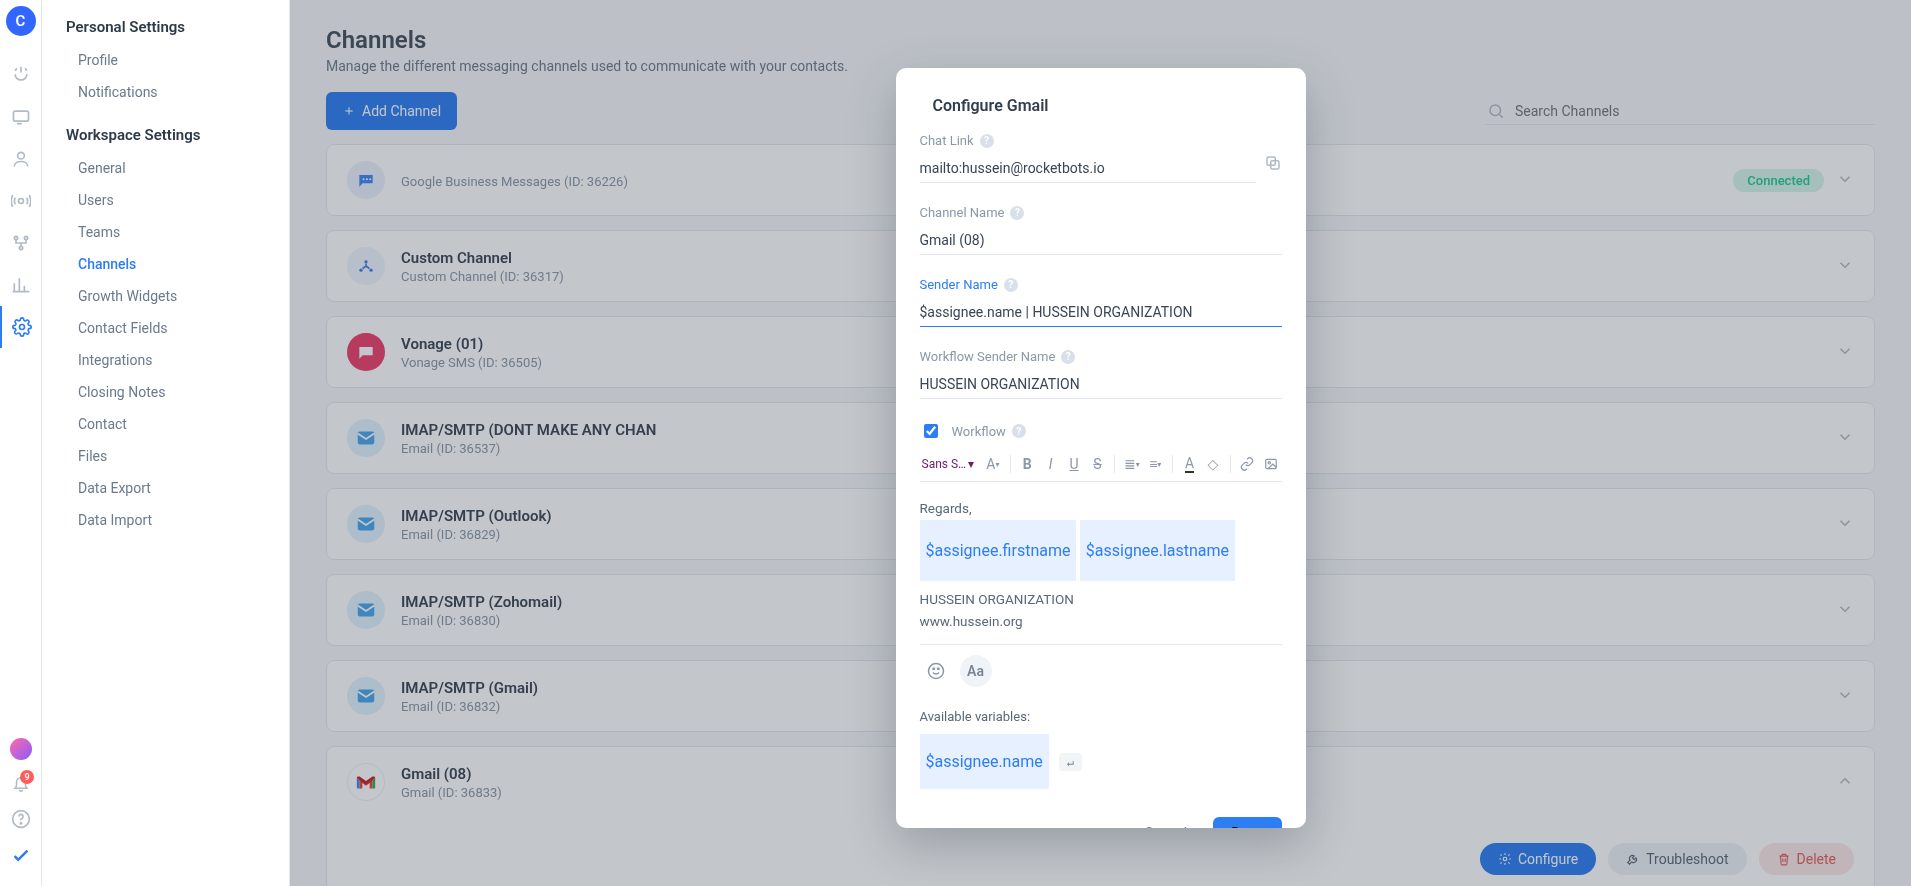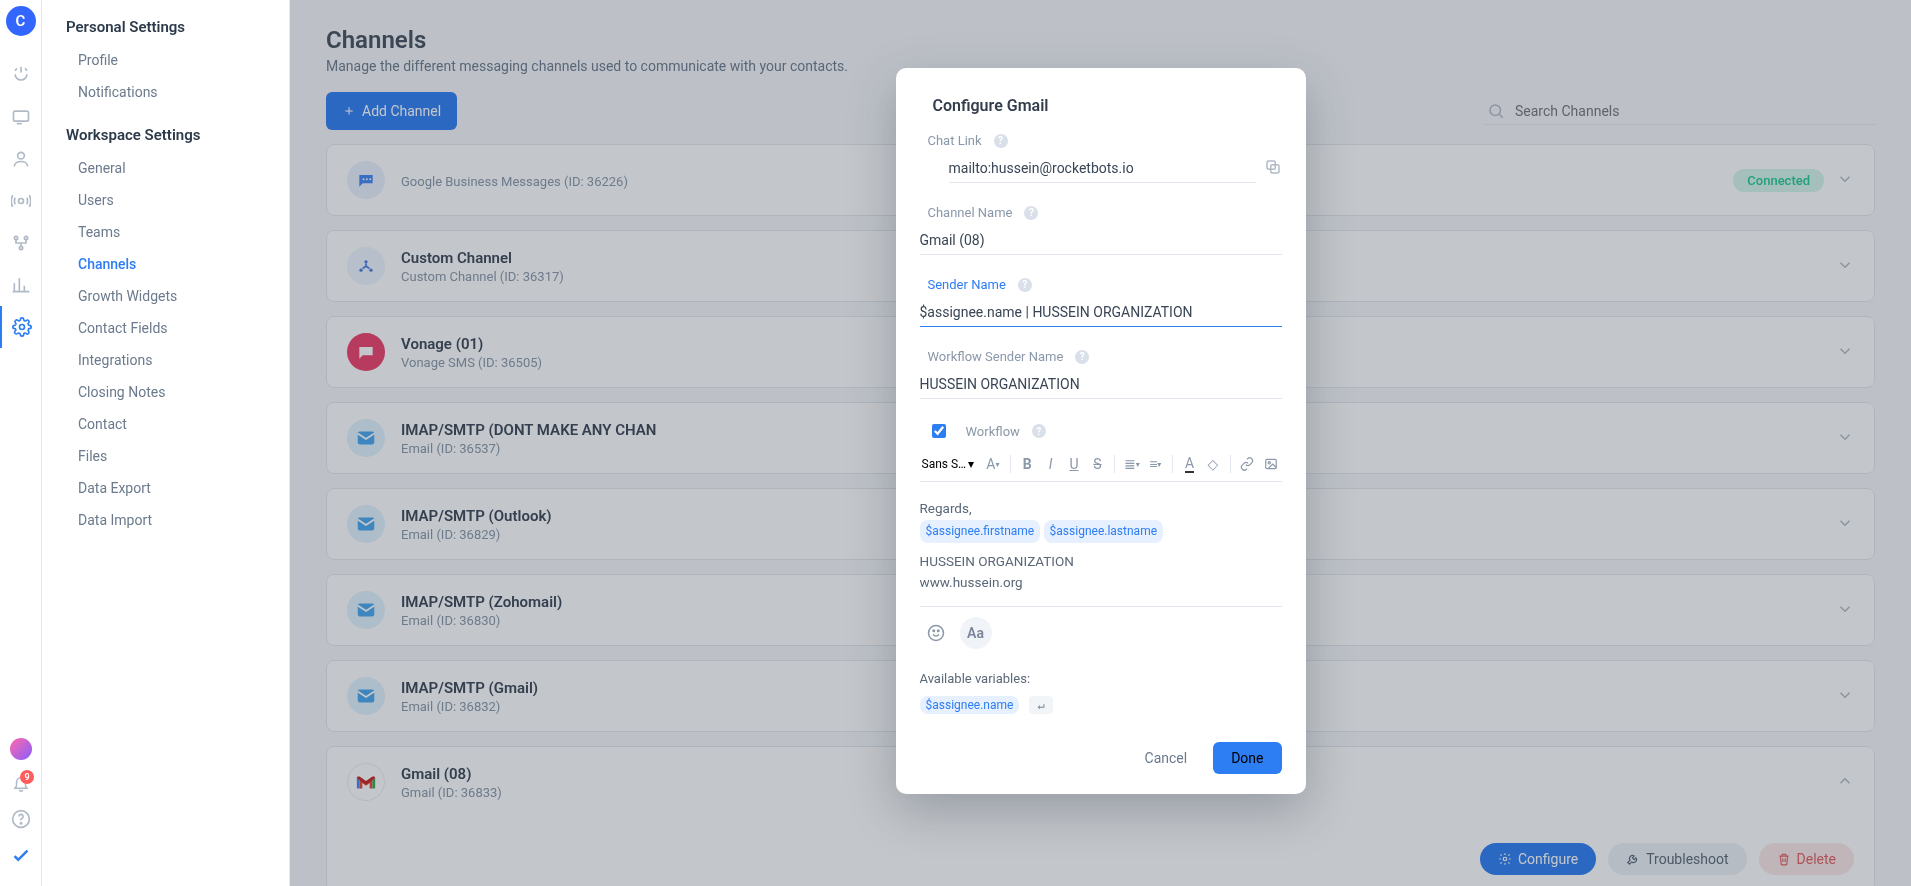--- a/index.html
+++ b/index.html
@@ -82,37 +82,37 @@
   .av-email { background:#e2f3ff; }
   .av-email svg { width:22px; height:22px; }
   .av-gmail { background:#fff; border:1px solid #eee; }
   .av-gmail svg { width:22px; height:22px; }
 
   
   .overlay { position:absolute; inset:0; background: var(--modal-overlay); display:flex; align-items:flex-start; justify-content:center; padding-top:68px; }
   .modal { background:#fff; width:410px; border-radius:10px; padding:28px 24px 20px 24px; box-shadow:0 16px 48px rgba(20,30,50,0.25); max-height:760px; overflow-y:auto; position:relative; }
   .modal h2 { margin:0 0 18px 13px; font-size:16px; font-weight:600; color:#333d4c; }
   .field { margin-bottom:22px; }
-  .field-label { font-size:13px; color: var(--text-light); display:flex; align-items:center; gap:12px; margin-bottom:6px;margin-left:8px; }
+  .field-label { font-size:13px; color: var(--text-light); display:flex; align-items:center; gap:6px; margin-bottom:6px; }
   .field-label.focused { color: var(--primary); }
   .help-icon { width:14px; height:14px; border-radius:50%; background:#d9e0e9; color:#fff; display:inline-flex; align-items:center; justify-content:center; font-size:10px; font-weight:bold; cursor:help; }
   .field-input { width:100%; border:none; border-bottom:1.5px solid var(--input-underline); padding:6px 0; font-size:14px; color:#3a4555; outline:none; background:transparent; }
   .field-input.focused { border-bottom-color: var(--input-focus); }
-  .field-row { display:flex; align-items:center;margin-left:29px; }
+  .field-row { display:flex; align-items:flex-start; }
   .copy-icon { color: var(--gray-icon); cursor:pointer; margin-left:8px; }
   .copy-icon svg { width:18px; height:18px; }
   .chk { width:14px; height:14px; accent-color: var(--primary); margin-right:8px; }
 
   
   .rtb { display:flex; align-items:center; gap:2px; border-bottom:1.5px solid var(--input-underline); padding:4px 0; margin-bottom:10px; flex-wrap:nowrap; overflow:hidden; }
   .rtb .tbtn { width:26px; height:26px; display:flex; align-items:center; justify-content:center; color:#8a98a9; border-radius:4px; cursor:pointer; font-size:14px; }
   .rtb .sep { width:1px; height:18px; background:#e3e8ee; margin:0 4px; }
-  .rtb .fontsel { font-size:12px; color:#000000; padding:0 6px 0 2px; display:flex; align-items:center; gap:2px; cursor:pointer; white-space:nowrap; }
+  .rtb .fontsel { font-size:12px; color:#701a75; padding:0 6px 0 2px; display:flex; align-items:center; gap:2px; cursor:pointer; white-space:nowrap; }
   .editor { font-size:13.5px; color:#5a6878; line-height:1.6; padding:6px 0 12px 0; border-bottom:1.5px solid var(--input-underline); margin-bottom:10px; }
-  .chip { background: var(--chip-bg); color: var(--chip-text); border-radius:8px; padding:2px 6px; font-size:12px; display:inline-block; }
+  .chip { background: var(--chip-bg); color: var(--chip-text); border-radius:1px; padding:18px 6px; font-size:16px; display:inline-block; }
   .emoji-aa { display:flex; gap:8px; margin-bottom:18px; }
   .circle-btn { width:32px; height:32px; border-radius:50%; display:flex; align-items:center; justify-content:center; cursor:pointer; }
   .circle-btn.ghost {}
   .circle-btn.filled { background:#f0f3f7; color:#7b859a; font-weight:600; }
   .avail { font-size:13px; color:#5a6878; margin-bottom:10px; }
   .var-row { display:flex; align-items:center; gap:10px; margin-bottom:2px; }
   .code-chip { background: var(--code-bg); color: var(--code-text); border-radius:4px; padding:2px 8px; font-family: ui-monospace, Menlo, Consolas, monospace; font-size:12px; }
   .modal-actions { display:flex; justify-content:flex-end; gap:8px; margin-top:28px; }
   .mbtn { border:none; border-radius:6px; padding:8px 18px; font-size:14px; cursor:pointer; }
   .mbtn.ghost { background:transparent; color:#6b7a8c; }

